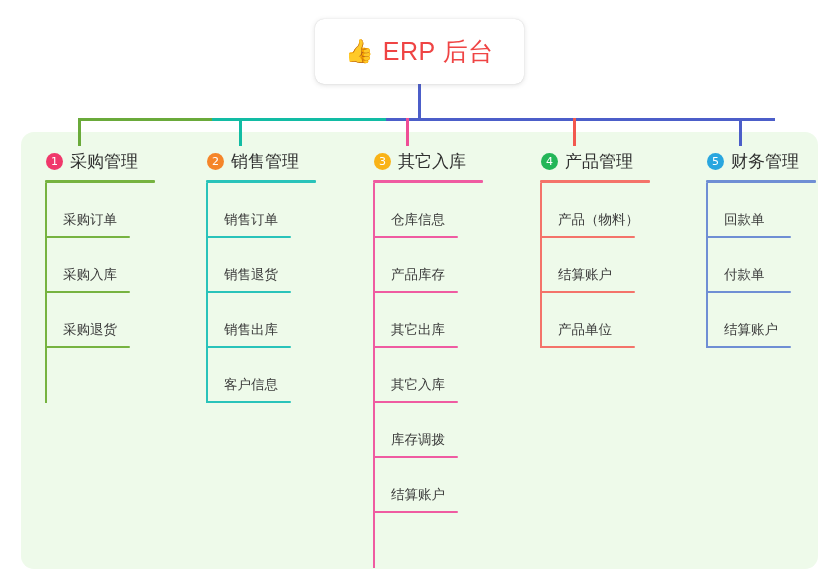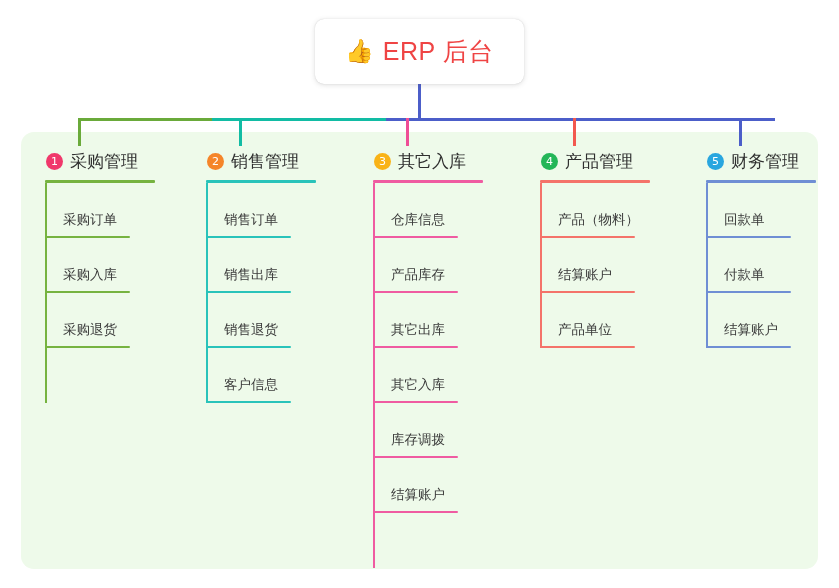--- a/index.html
+++ b/index.html
@@ -183,25 +183,25 @@
           <span class="col-title">销售管理</span>
         </div>
         <div class="head-rule" style="background: rgb(41, 195, 186); width: 110px; margin-left: 9px;"></div>
         <div class="leaves">
           <div class="spine" style="background: rgb(41, 195, 186); height: 220px;"></div>
           <div class="leaf">
             <div class="leaf-label">销售订单</div>
             <div class="leaf-rule" style="background: rgb(41, 195, 186); width: 85px;"></div>
           </div>
           <div class="leaf">
+            <div class="leaf-label">销售退货</div>
+            <div class="leaf-rule" style="background: rgb(41, 195, 186); width: 85px;"></div>
+          </div>
+          <div class="leaf">
             <div class="leaf-label">销售出库</div>
-            <div class="leaf-rule" style="background: rgb(41, 195, 186); width: 85px;"></div>
-          </div>
-          <div class="leaf">
-            <div class="leaf-label">销售退货</div>
             <div class="leaf-rule" style="background: rgb(41, 195, 186); width: 85px;"></div>
           </div>
           <div class="leaf">
             <div class="leaf-label">客户信息</div>
             <div class="leaf-rule" style="background: rgb(41, 195, 186); width: 85px;"></div>
           </div>
         </div>
       </div>
       <div class="column" style="left: 364px; top: 148px;">
         <div class="col-head">

